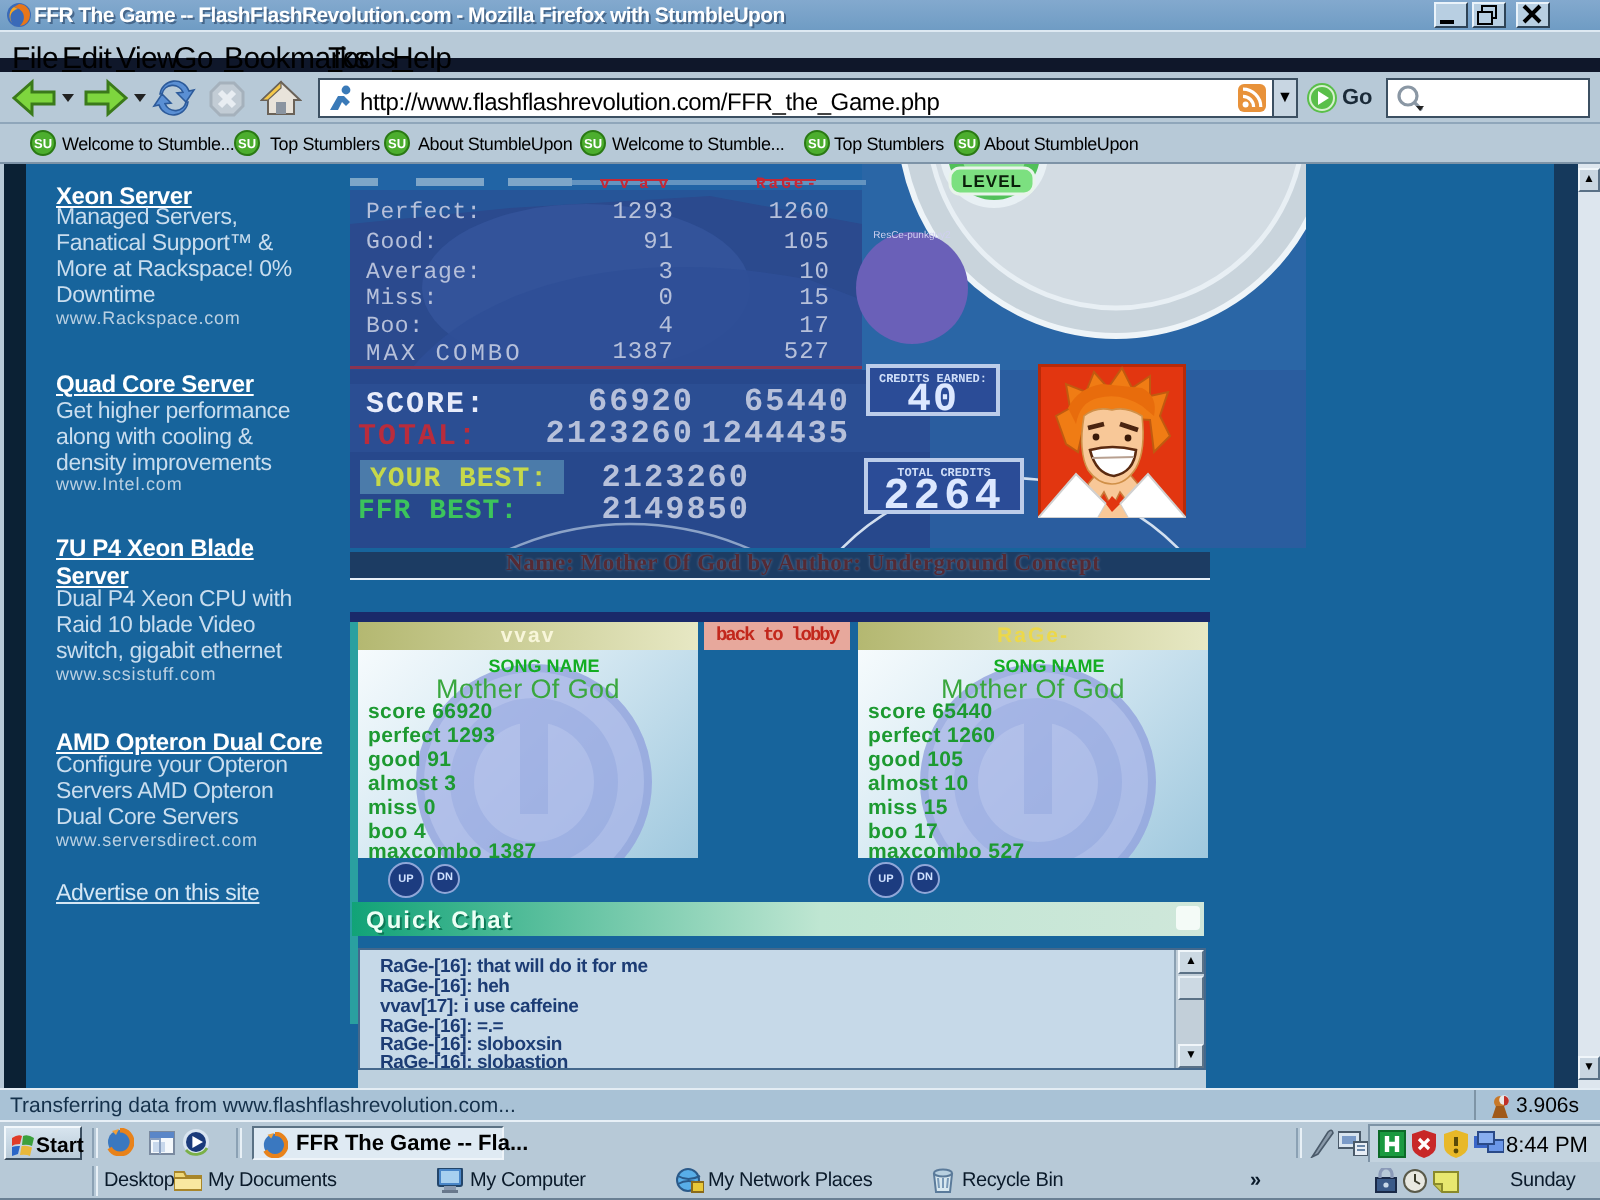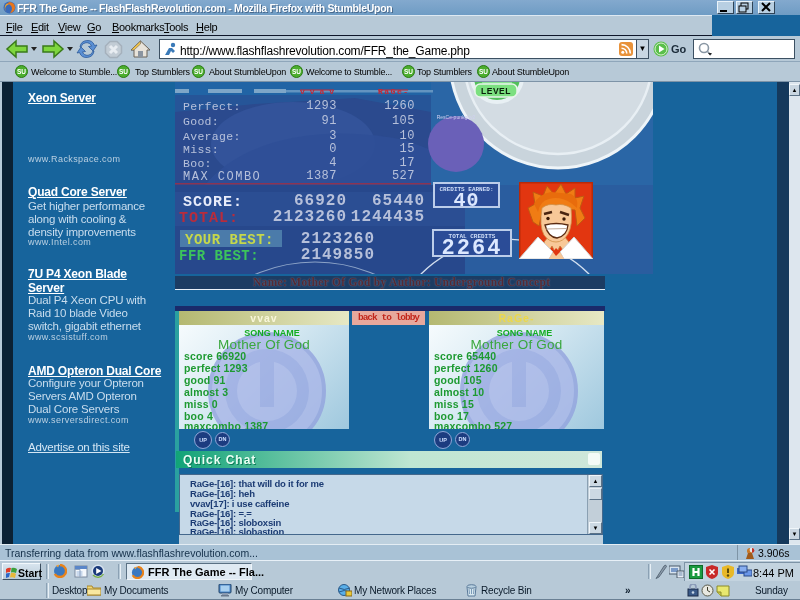--- a/index.html
+++ b/index.html
@@ -1,21 +1,21 @@
 <!DOCTYPE html>
 <html><head><meta charset="utf-8">
 <style>
 *{margin:0;padding:0;box-sizing:border-box;}
 html,body{width:800px;height:600px;overflow:hidden;}
 body{font-family:"Liberation Sans",sans-serif;position:relative;background:#17649c;}
 .abs{position:absolute;}
 #titlebar{left:0;top:0;width:800px;height:15px;background:linear-gradient(to bottom,#83a9ce,#6f9cc4);color:#fff;font-weight:bold;font-size:11px;}
 #titletxt{position:absolute;left:17px;top:1.5px;white-space:nowrap;text-shadow:1px 1px 0 #47688c;letter-spacing:-0.3px;font-size:10.5px;}
 .winbtn{position:absolute;top:1px;width:17px;height:13px;background:#b8cfe2;border-top:1px solid #eaf3fa;border-left:1px solid #eaf3fa;border-right:1px solid #2e4356;border-bottom:1px solid #2e4356;color:#000;text-align:center;}
-#menubar{left:0;top:15px;width:712px;height:21px;background:#b7c9d7;border-top:1px solid #dee9f2;border-bottom:1px solid #0f172a;font-size:11px;color:#000;}
+#menubar{left:0;top:15px;width:800px;height:21px;background:#b7c9d7;border-top:1px solid #dee9f2;border-bottom:7px solid #0f172a;font-size:15px;color:#000;}
 #menubar span{position:absolute;top:5px;letter-spacing:-0.3px;}
 #toolbar{left:0;top:36px;width:800px;height:26px;background:#b7c9d7;border-bottom:1px solid #8fa6ba;}
 #urlbar{position:absolute;left:159px;top:3px;width:477px;height:20px;background:#fff;border:1px solid #3c5062;border-right:none;font-size:12px;color:#000;}
 #urltxt{position:absolute;left:20px;top:4px;white-space:nowrap;letter-spacing:-0.2px;font-weight:normal;font-size:12px;}
 #rssdrop{position:absolute;left:636px;top:3px;width:13px;height:20px;background:#c8d6e2;border:1px solid #3c5062;font-size:8px;text-align:center;line-height:18px;color:#000;}
 #gotxt{position:absolute;left:671px;top:7px;font-size:11px;font-weight:bold;color:#1a2a38;}
 #searchbox{position:absolute;left:693px;top:3px;width:102px;height:20px;background:#fff;border:1px solid #3c5062;}
 #bookmarks{left:0;top:62px;width:800px;height:20px;background:#b7c9d7;border-bottom:1px solid #7d93a7;font-size:9px;color:#000;}
 .bm{position:absolute;top:5px;letter-spacing:-0.2px;}
 #page{left:0;top:82px;width:789px;height:462px;background:#17649c;overflow:hidden;font-size:11px;}
@@ -177,20 +177,21 @@
     </svg>
     <span class="bm" style="left:492px;">About StumbleUpon</span>
 </div>
 
 <div class="abs" id="page">
 <div class="abs" id="lborder"></div>
 <div class="abs" id="darkstrip"></div>
 <div class="abs" id="darkstripR"></div>
 
 <span class="adtitle" style="top:9px;">Xeon Server</span>
+<span class="adbody" style="top:21px;">Managed Servers,<br>Fanatical Support™ &amp;<br>More at Rackspace! 0%<br>Downtime</span>
 <span class="adurl" style="top:72px;">www.Rackspace.com</span>
 <span class="adtitle" style="top:103px;">Quad Core Server</span>
 <span class="adbody" style="top:118px;">Get higher performance<br>along with cooling &amp;<br>density improvements</span>
 <span class="adurl" style="top:155px;">www.Intel.com</span>
 <span class="adtitle" style="top:185px;">7U P4 Xeon Blade<br>Server</span>
 <span class="adbody" style="top:212px;">Dual P4 Xeon CPU with<br>Raid 10 blade Video<br>switch, gigabit ethernet</span>
 <span class="adurl" style="top:250px;">www.scsistuff.com</span>
 <span class="adtitle" style="top:282px;">AMD Opteron Dual Core</span>
 <span class="adbody" style="top:295px;">Configure your Opteron<br>Servers AMD Opteron<br>Dual Core Servers</span>
 <span class="adurl" style="top:333px;">www.serversdirect.com</span>

